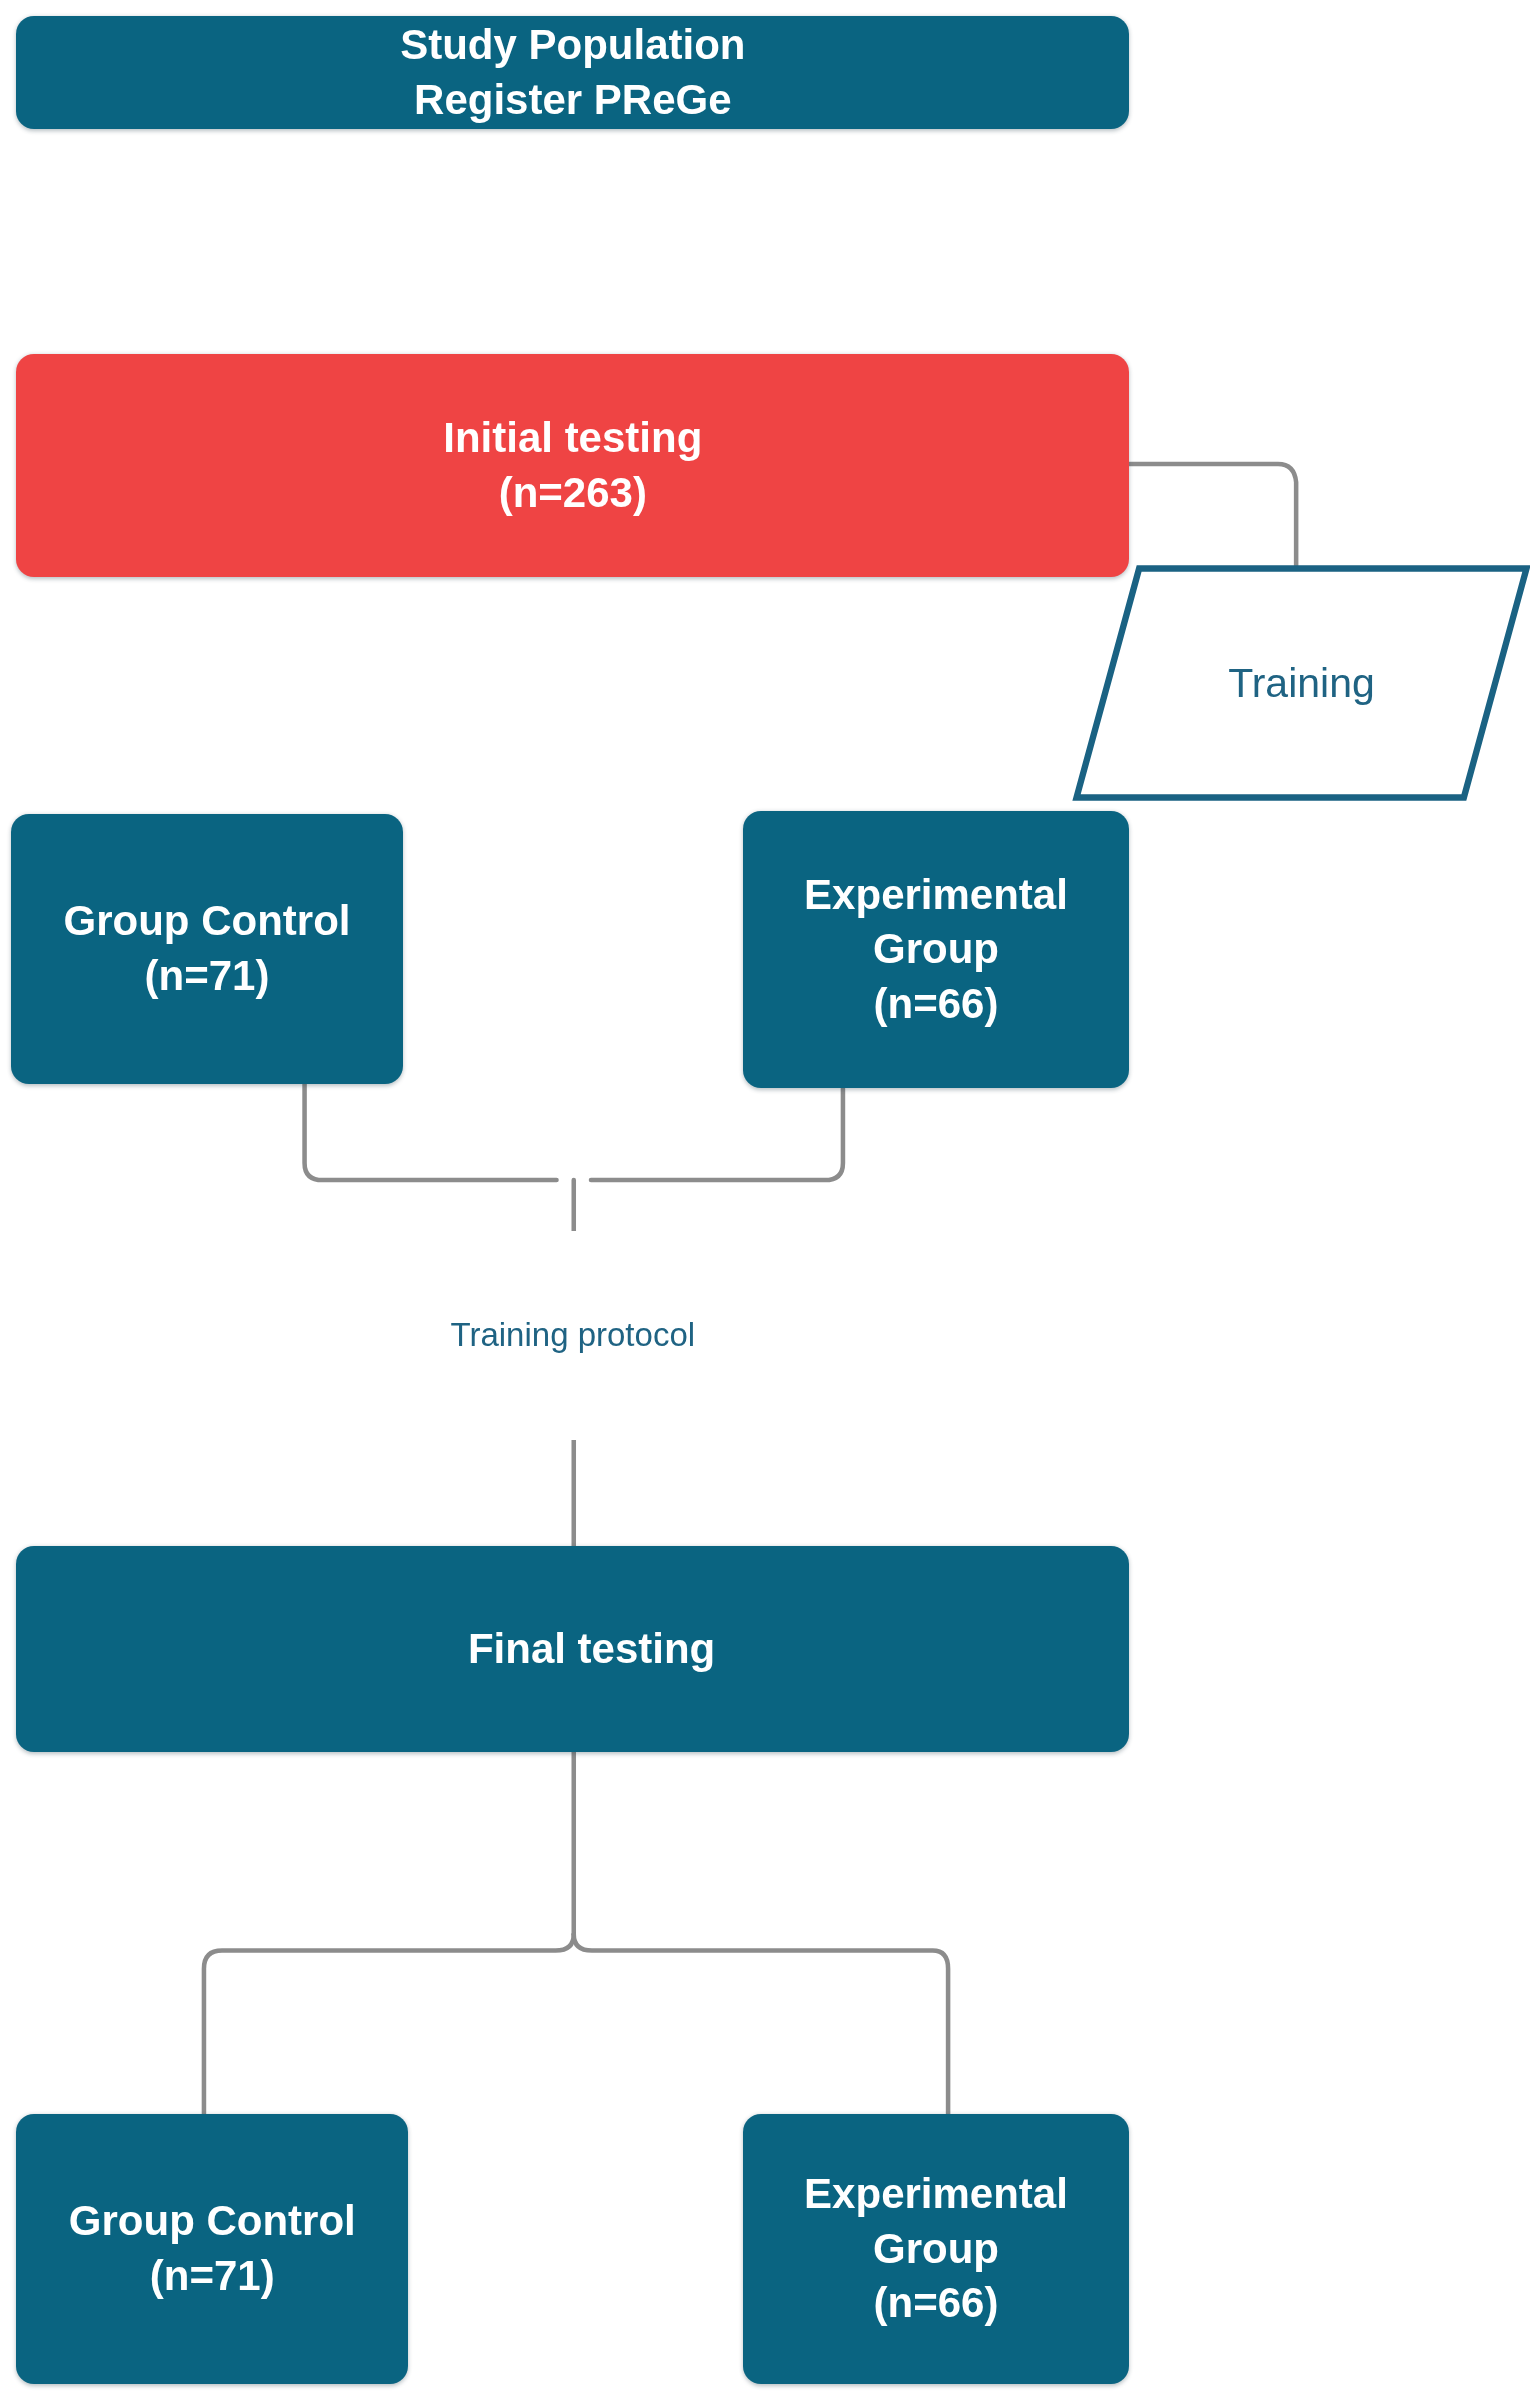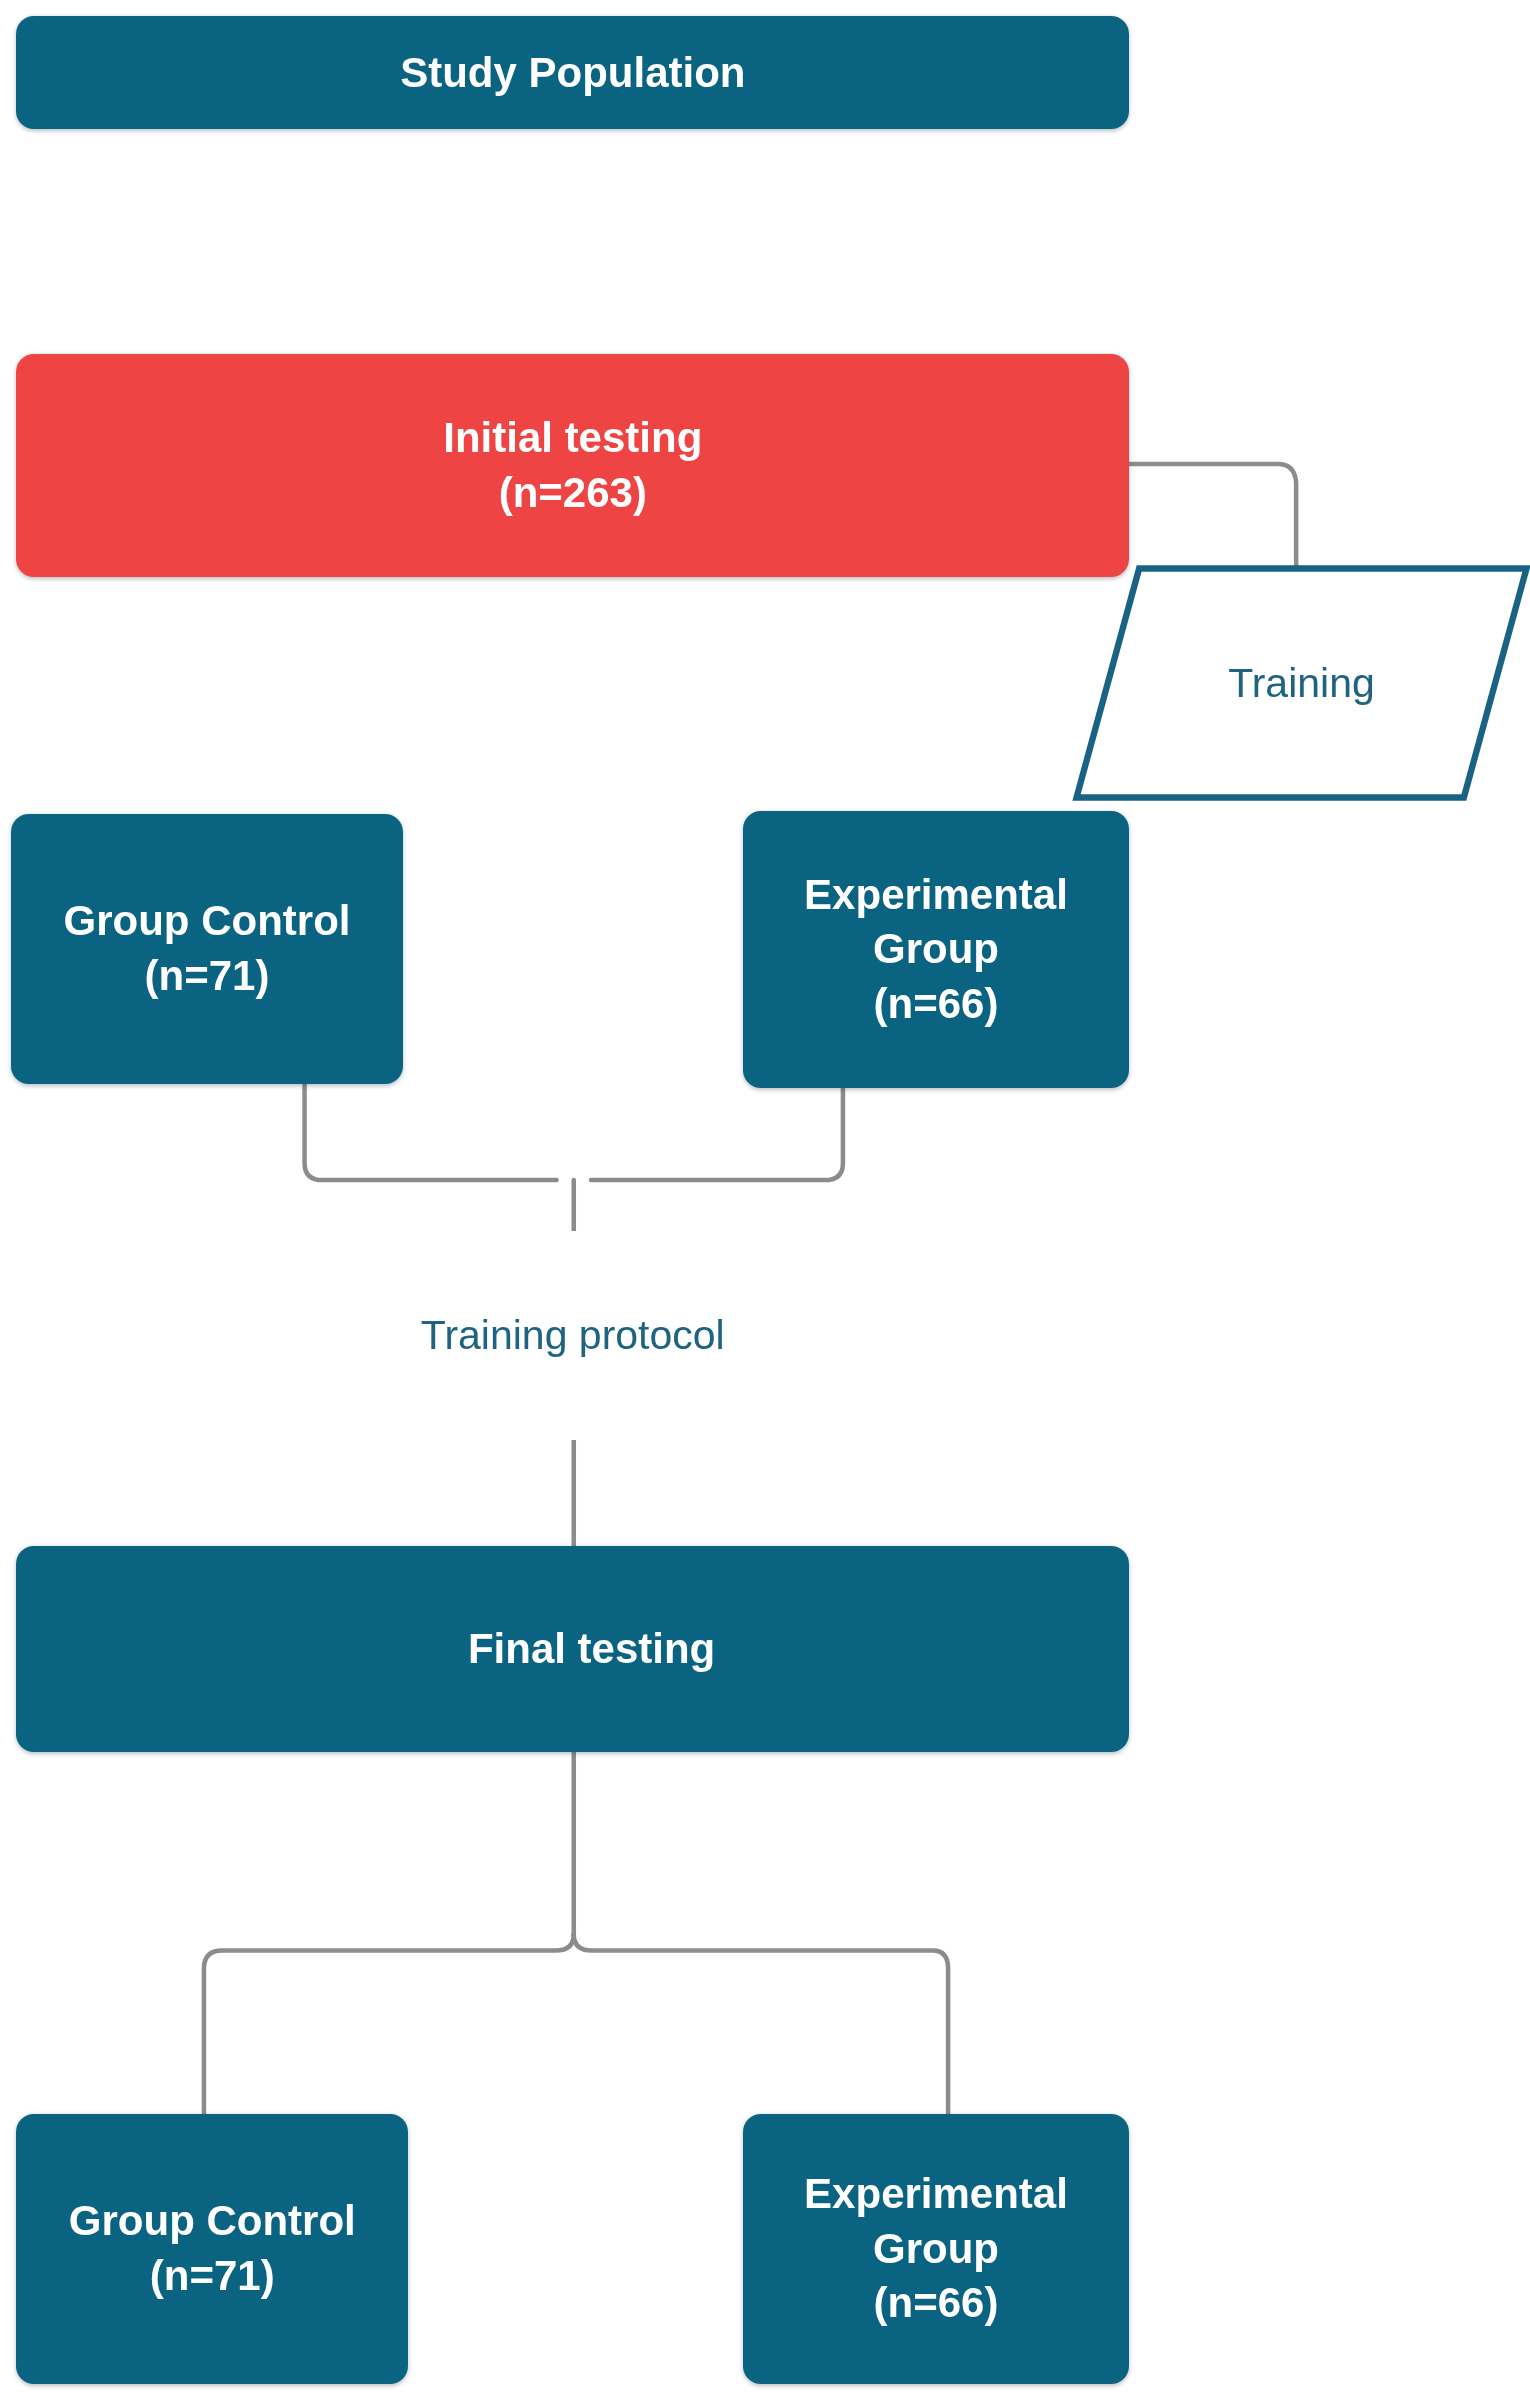--- a/index.html
+++ b/index.html
@@ -91,21 +91,21 @@
     color: #1f6383;
     font-weight: normal;
     white-space: nowrap;
   }
 
   
   #node-study-population { left: 16.3px;  top: 16.3px;   width: 1113px; height: 113px; font-size: 42px; }
   #node-initial-testing  { left: 16.3px;  top: 354px;  width: 1113px; height: 223px; font-size: 42px; }
   #node-group-control-1  { left: 11px;  top: 814px;  width: 392px;  height: 270px; font-size: 42px; }
   #node-experimental-1   { left: 743px; top: 811px;  width: 386px;  height: 277px; font-size: 42px; }
-  #node-training         { left: 16.3px;  top: 1231px; width: 1113px; height: 209px; font-size: 41px; }
+  #node-training         { left: 16.3px;  top: 1231px; width: 1113px; height: 209px; font-size: 33px; }
   #node-final-testing    { left: 16.3px;  top: 1546px; width: 1113px; height: 206px; font-size: 42px; }
   #node-group-control-2  { left: 16.3px;  top: 2114px; width: 392px;  height: 270px; font-size: 42px; }
   #node-experimental-2   { left: 743px; top: 2114px; width: 386px;  height: 270px; font-size: 42px; }
 
   #caption-randomized    { left: 262px; top: 637px;  width: 363px;  font-size: 41px; }
 
   #shape-excluded        { left: 1072px; top: 564px; width: 459px; height: 238px; font-size: 41px; }
 </style>
 </head>
 <body>
@@ -123,21 +123,21 @@
 
       <path d="M 633 1588 L 633 1705"></path>
 
       <path d="M 633 1932 L 633 2134"></path>
       <path d="M 633 2134 Q 633 2152 613 2152 L 245 2152 Q 225 2152 225 2172 L 225 2332"></path>
       <path d="M 633 2134 Q 633 2152 653 2152 L 1029 2152 Q 1046 2152 1046 2172 L 1046 2332"></path>
     </g>
   </svg>
 
   <div class="node" id="node-study-population" style="background: rgb(10, 100, 129); color: rgb(255, 255, 255);">
-    <span><span>Study Population</span><br></span>
+    <span><span>Study Population</span><br><span>Register PReGe</span></span>
   </div>
 
   <div class="node" id="node-initial-testing" style="background: #ef4444; color: rgb(255, 255, 255);">
     <span><span>Initial testing</span><br><span>(n=263)</span></span>
   </div>
 
 
   <div class="parallelogram-wrap" id="shape-excluded">
     <svg class="parallelogram-shape" viewBox="0 0 506 262" preserveAspectRatio="none" xmlns="http://www.w3.org/2000/svg" aria-hidden="true">
       <polygon points="74,5 501,5 432,257 5,257" fill="#ffffff" stroke="#1a6283" stroke-width="7" stroke-linejoin="miter"></polygon>

